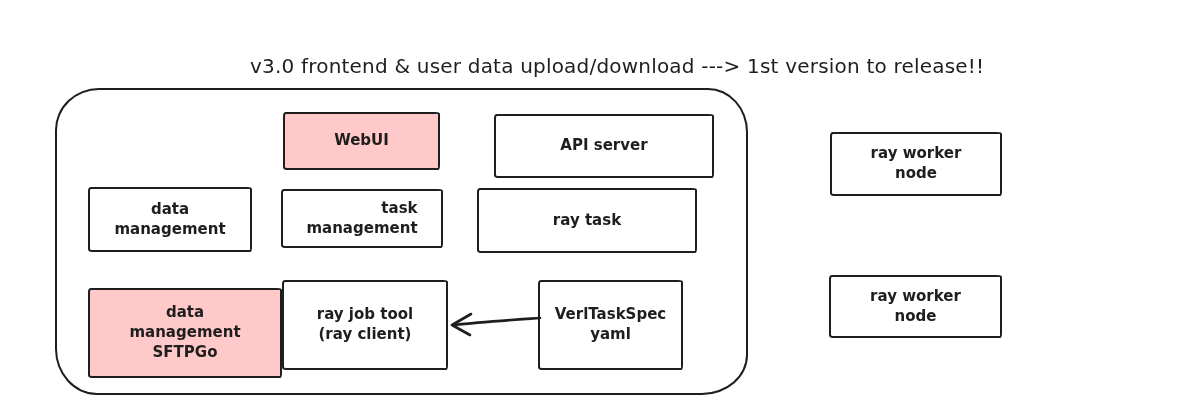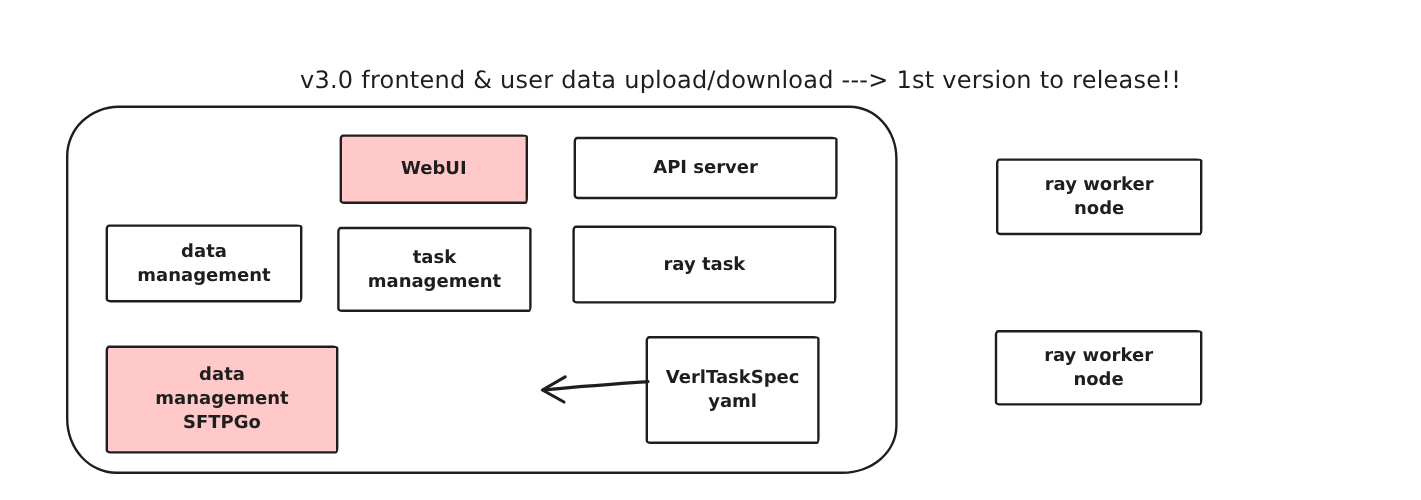--- a/index.html
+++ b/index.html
@@ -47,23 +47,23 @@
     border: 2.5px solid var(--stroke);
     border-radius: 3px 5px 2px 4px / 4px 2px 5px 3px;
     font-size: 15px;
     line-height: 1.32;
     font-weight: bold;
   }
   .box .box-label { white-space: pre-line; }
   .pink { background: var(--pink-fill); }
 
   .webui          { left: 283px; top: 112px; width: 157px; height: 58px; }
-  .api-server     { left: 478px; top: 114px; width: 220px; height: 52px; }
+  .api-server     { left: 494px; top: 114px; width: 220px; height: 64px; }
   .user-mgmt      { left: 88px;  top: 187px; width: 164px; height: 65px; }
-  .task-mgmt      { left: 281px; top: 189px; width: 162px; height: 71px; }
+  .task-mgmt      { left: 281px; top: 189px; width: 162px; height: 59px; text-align: right; }
   .ray-head       { left: 477px; top: 188px; width: 220px; height: 65px; }
   .data-mgmt      { left: 88px;  top: 288px; width: 194px; height: 90px; }
   .ray-job-tool   { left: 282px; top: 280px; width: 166px; height: 90px; }
   .verl-task-spec { left: 538px; top: 280px; width: 145px; height: 90px; }
   .ray-worker-top    { left: 830px;  top: 132px; width: 172px; height: 64px; }
   .ray-worker-bottom { left: 829px;  top: 275px; width: 173px; height: 63px; }
   .gpfs              { left: 1016px; top: 150px; width: 84px;  height: 200px; }
 
   .arrow-svg {
     position: absolute;
@@ -109,20 +109,24 @@
   <div class="box ray-head">
     <span class="box-label">ray task</span>
   </div>
 
   <div class="box pink data-mgmt">
     <span class="box-label">data
 management
 SFTPGo</span>
   </div>
 
+  <div class="box ray-job-tool">
+    <span class="box-label">ray job tool
+(ray client)</span>
+  </div>
 
   <div class="box verl-task-spec">
     <span class="box-label">VerlTaskSpec
 yaml</span>
   </div>
 
   <svg class="arrow-svg" viewBox="0 0 102 40" aria-hidden="true">
     <path d="M96,15 C68,17 38,19 10,22"></path>
     <path d="M27,11 L8,22 L26,32"></path>
   </svg>

